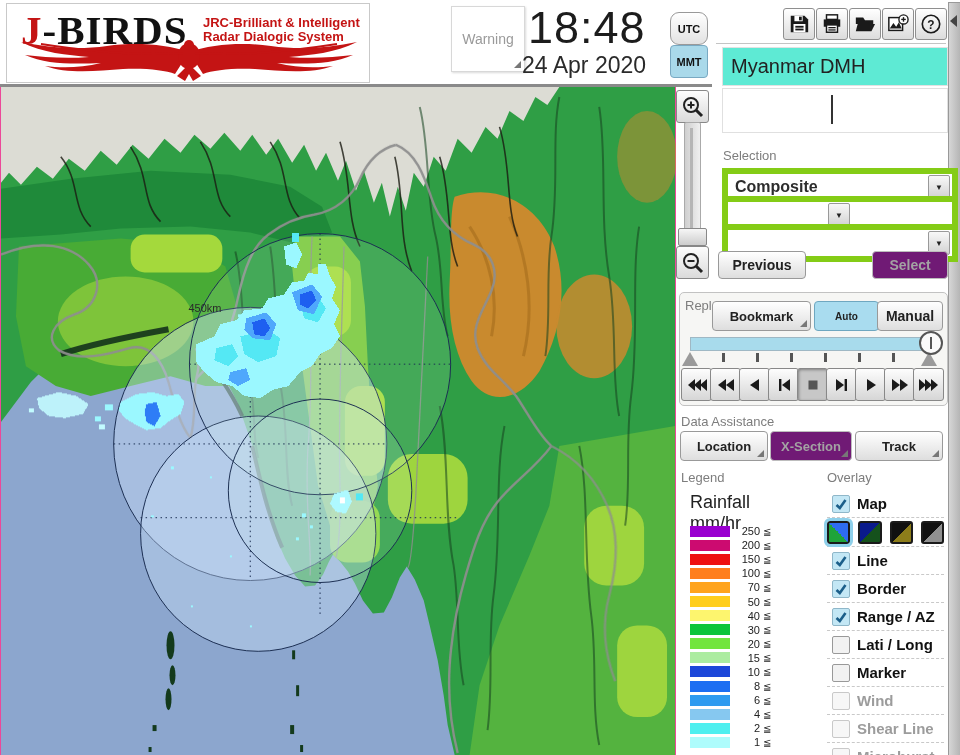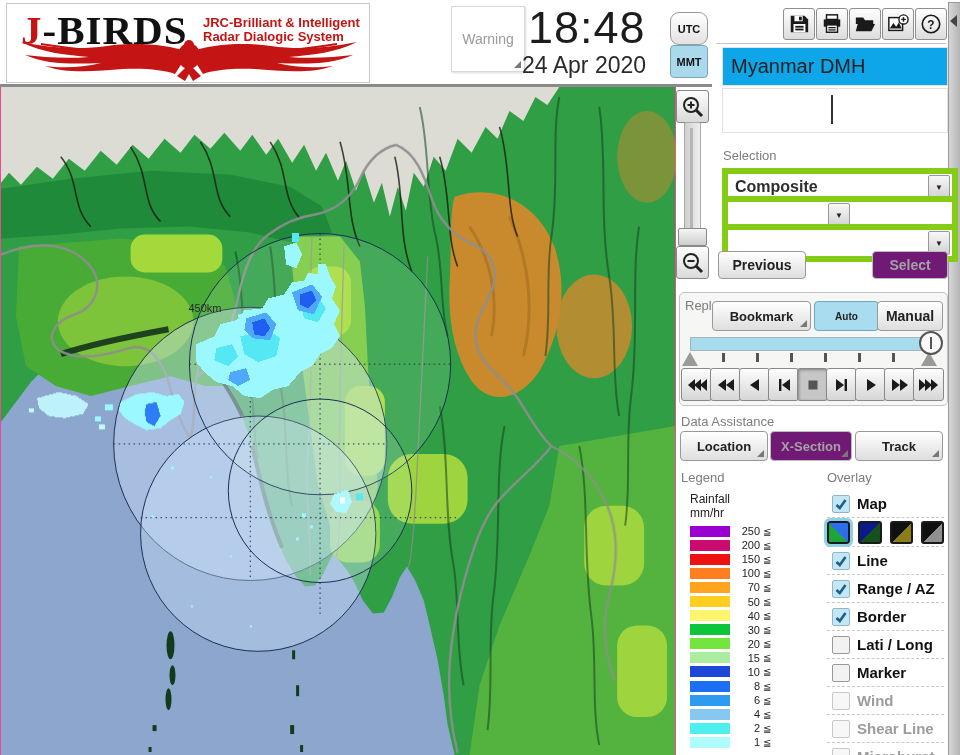--- a/index.html
+++ b/index.html
@@ -13,21 +13,21 @@
   #logo-tag{left:196px;top:12px;color:#c41414;font-weight:bold;font-size:13px;line-height:14px;white-space:nowrap;}
   #warning-btn{left:451px;top:6px;width:72px;height:64px;background:#fff;border:1px solid #d8d8d8;box-shadow:1px 1px 2px rgba(0,0,0,.15);color:#9a9a9a;font-size:14px;display:flex;align-items:center;justify-content:center;}
   .cnr::after{content:'';position:absolute;right:3px;bottom:3px;width:0;height:0;border-left:7px solid transparent;border-bottom:7px solid #777;}
   #clock-time{left:528px;top:2px;font-size:45px;color:#1c1c1c;letter-spacing:1px;}
   #clock-date{left:522px;top:52px;font-size:23px;color:#2a2a2a;}
   .tz-btn{left:670px;width:36px;height:31px;border:1px solid #999;border-radius:4px;font-weight:bold;font-size:11px;display:flex;align-items:center;justify-content:center;color:#111;}
   #utc-btn{top:12px;background:linear-gradient(#ffffff,#e2e2e2);border-radius:9px;}
   #mmt-btn{top:45px;background:#a9d9ea;border-color:#79a9c2;}
   .tool-btn{top:8px;width:30px;height:30px;border:1px solid #8f8f8f;border-radius:3px;background:linear-gradient(#ffffff,#dcdcdc);display:flex;align-items:center;justify-content:center;}
   #hdr-sep{left:716px;top:43px;width:230px;height:1px;background:#c4c4c4;}
-  #site-box{left:722px;top:47px;width:224px;height:37px;background:#0ea5e9;border:1px solid #e2e2e2;display:flex;align-items:center;}
+  #site-box{left:722px;top:47px;width:224px;height:37px;background:#5eead4;border:1px solid #e2e2e2;display:flex;align-items:center;}
   #site-box span{margin-left:8px;font-size:20px;color:#222;}
   #collapse-strip{left:948px;top:2px;width:11px;height:753px;background:linear-gradient(to right,#d6d6d6,#b5b5b5);border:1px solid #999;}
   #collapse-arrow{left:950px;top:15px;width:0;height:0;border-top:6px solid transparent;border-bottom:6px solid transparent;border-right:7px solid #444;}
   
   #map-frame{left:0;top:84px;width:712px;height:3px;background:#8a8a8a;}
   #map-wrap{left:0;top:87px;width:676px;height:668px;background:#ec4899;}
   
   .zoom-btn{left:676px;width:31px;height:31px;border:1px solid #888;border-radius:3px;background:linear-gradient(#fdfdfd,#dadada);display:flex;align-items:center;justify-content:center;}
   #zoom-track{left:684px;top:122px;width:15px;height:124px;background:linear-gradient(to right,#cfcfcf,#efefef);border:1px solid #aaa;border-radius:2px;}
   #zoom-groove{left:690px;top:128px;width:3px;height:112px;background:#b5b5b5;}
@@ -383,21 +383,21 @@
         </svg>
       </div>
   </div>
 
   <div class="abs sec-label" style="left:681px;top:414px;">Data Assistance</div>
   <div class="abs btn cnr" style="left:680px;top:431px;width:86px;height:28px;font-size:13px;">Location</div>
   <div class="abs btn cnr disabled" style="left:770px;top:431px;width:80px;height:28px;font-size:13px;">X-Section</div>
   <div class="abs btn cnr" style="left:855px;top:431px;width:86px;height:28px;font-size:13px;">Track</div>
 
   <div class="abs sec-label" style="left:681px;top:470px;">Legend</div>
-  <div class="abs" style="left:690px;top:492px;font-size:12px;color:#222;">
+  <div class="abs" style="left:690px;top:492px;font-size:18px;color:#222;">
     <div>Rainfall</div>
     <div>mm/hr</div>
   </div>
   <div class="abs" id="legend-scale" style="left:690px;top:524px;width:95px;">
       <div class="lg-row">
         <span class="lg-sw" style="background: rgb(154, 0, 208);"></span>
         <span class="lg-val">250</span>
         <span class="lg-op">≦</span>
       </div>
       <div class="lg-row">
@@ -500,29 +500,29 @@
           </svg>
         </span>
         <span class="ov-lb">Line</span>
       </div>
       <div class="ov-row">
         <span class="cb cb-on">
           <svg viewBox="0 0 14 14">
             <path d="M2.5,8 L5.8,11 L11.5,3" fill="none" stroke="#1c5f8a" stroke-width="2.6"></path>
           </svg>
         </span>
-        <span class="ov-lb">Range / AZ</span>
+        <span class="ov-lb">Border</span>
       </div>
       <div class="ov-row">
         <span class="cb cb-on">
           <svg viewBox="0 0 14 14">
             <path d="M2.5,8 L5.8,11 L11.5,3" fill="none" stroke="#1c5f8a" stroke-width="2.6"></path>
           </svg>
         </span>
-        <span class="ov-lb">Border</span>
+        <span class="ov-lb">Range / AZ</span>
       </div>
       <div class="ov-row">
         <span class="cb"></span>
         <span class="ov-lb">Lati / Long</span>
       </div>
       <div class="ov-row">
         <span class="cb"></span>
         <span class="ov-lb">Marker</span>
       </div>
       <div class="ov-row ov-dis">

